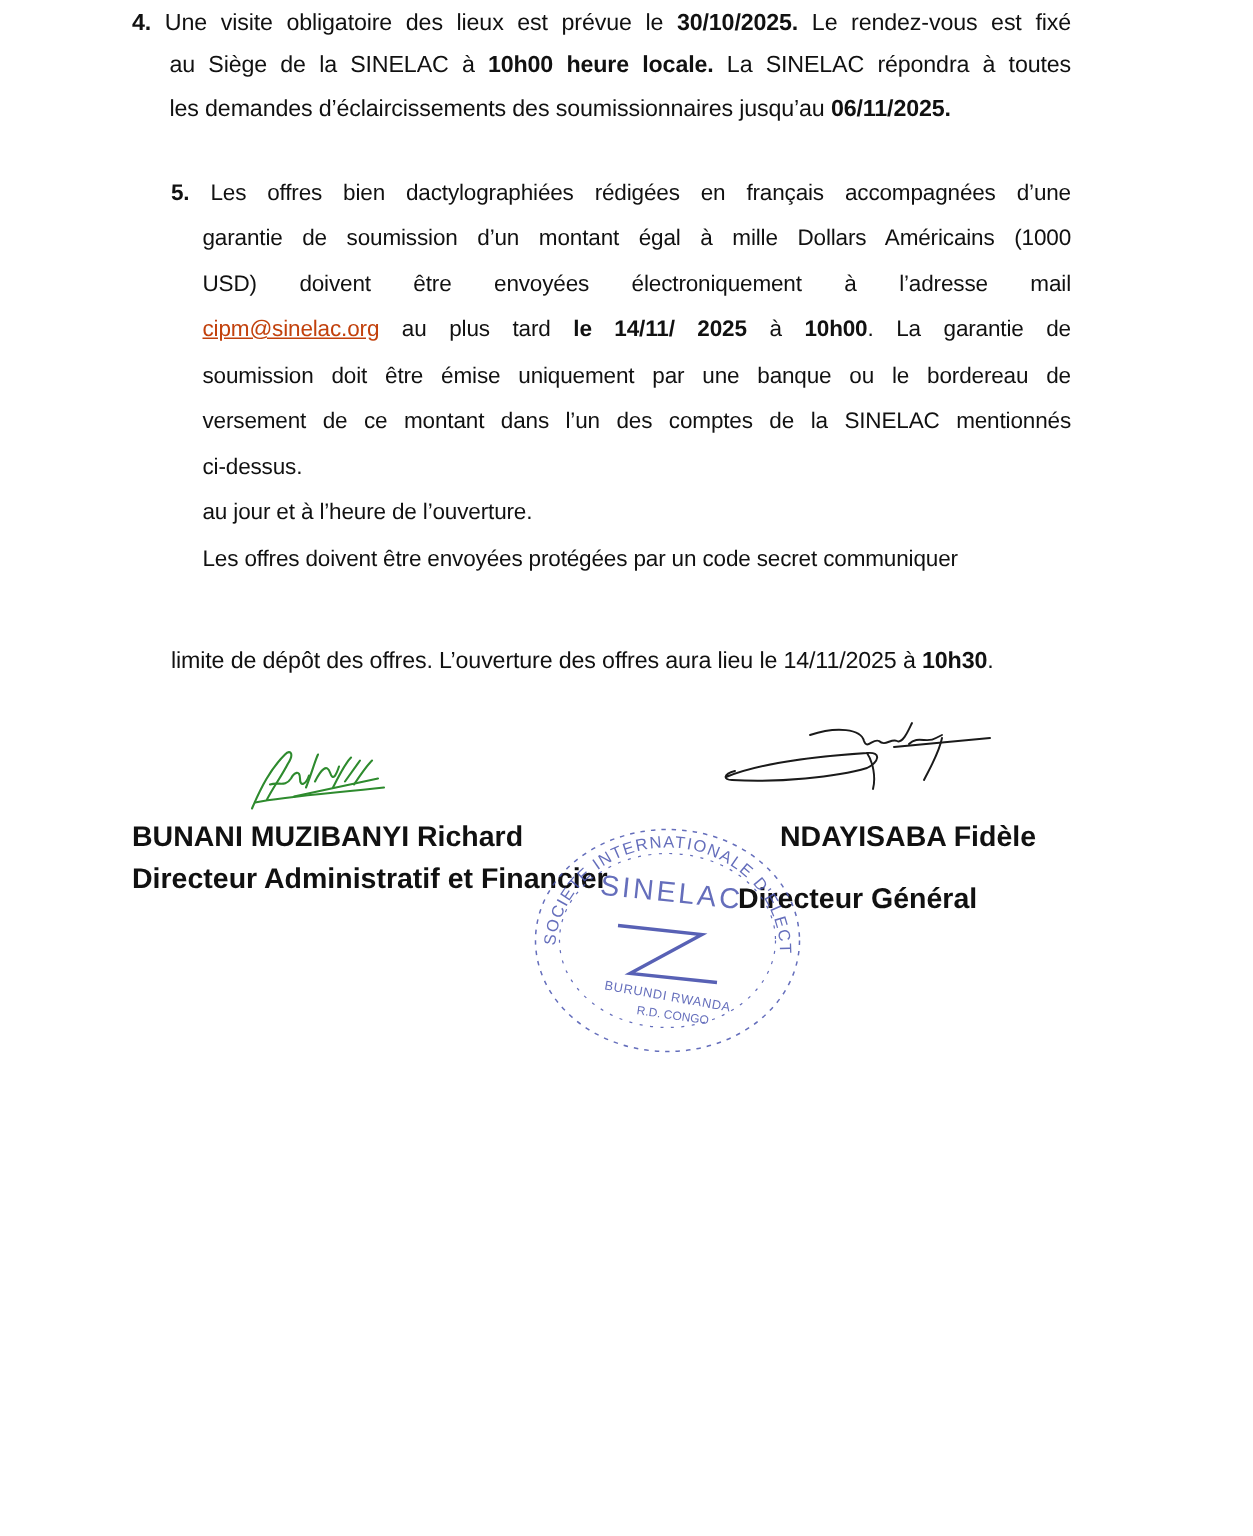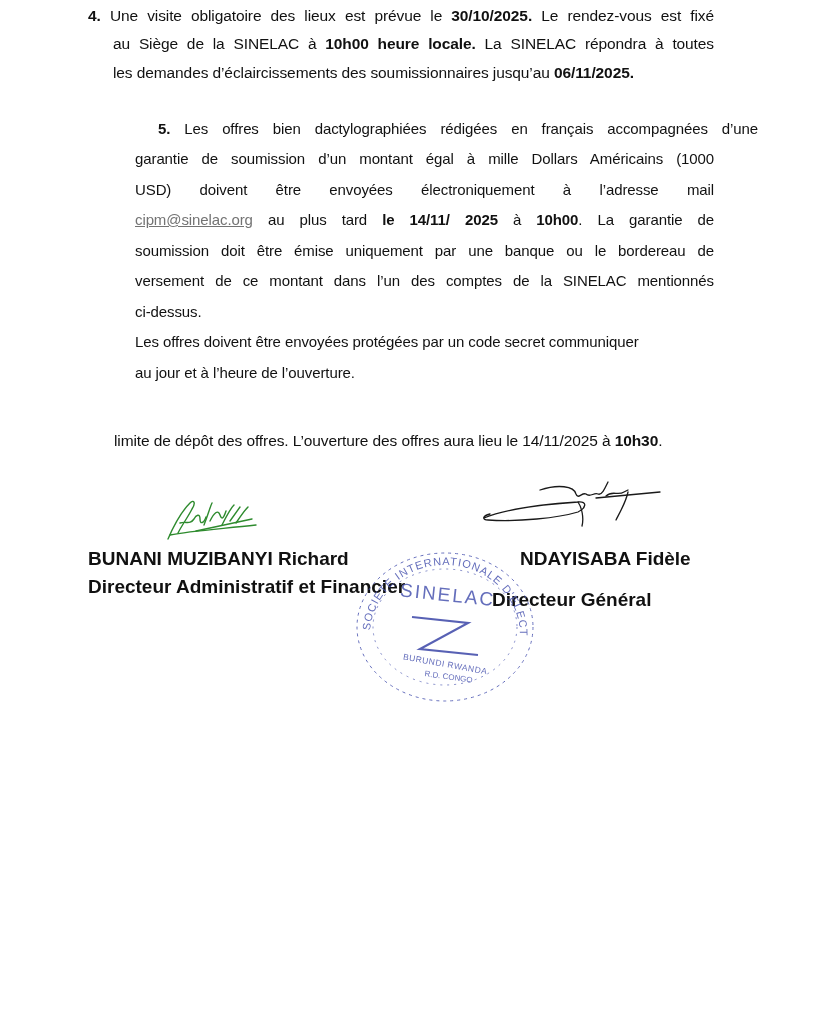--- a/index.html
+++ b/index.html
@@ -4,50 +4,50 @@
 <style>
   html, body { margin: 0; padding: 0; background: #ffffff; }
   body { width: 835px; height: 1024px; position: relative; overflow: hidden;
          font-family: "Liberation Sans", sans-serif; color: #111; }
   .page { position: absolute; inset: 0; text-decoration: underline; }
   .para { position: absolute; font-size: 15.5px; line-height: 28.5px; letter-spacing: -0.1px; }
   .para .line { display: block; white-space: nowrap; text-align: justify; text-align-last: justify; }
   .para .line.last { text-align-last: left; }
   .num { font-weight: bold; }
   b { font-weight: bold; }
-  .link { text-decoration: underline; color: #737373; }
+  .link { text-decoration: underline; color: #c2410c; }
   .sig-name { position: absolute; font-weight: bold; font-size: 19px; white-space: nowrap; }
   .stamp { position: absolute; left: 350px; top: 545px; width: 190px; height: 160px; }
   .sig { position: absolute; }
 </style>
 </head>
 <body>
 
 <div class="page">
 
   <div class="para" style="left:88px; top:2px; width:626px;">
     <span class="line"><span class="num">4.</span> <span>Une visite obligatoire des lieux est prévue le <b>30/10/2025.</b> Le rendez-vous est fixé</span></span>
   </div>
   <div class="para" style="left:113px; top:30px; width:601px;">
     <span class="line">au Siège de la SINELAC à <b>10h00 heure locale.</b> La SINELAC répondra à toutes</span>
     <span class="line last">les demandes d’éclaircissements des soumissionnaires jusqu’au <b>06/11/2025.</b></span>
   </div>
 
-  <div class="para" style="left:114px; top:114px; width:600px; font-size:15px; line-height:30.5px;margin-left:44px;">
+  <div class="para" style="left:114px; top:114px; width:600px; font-size:15px; line-height:30.5px;">
     <span class="line"><span class="num">5.</span> <span>Les offres bien dactylographiées rédigées en français accompagnées d’une</span></span>
   </div>
   <div class="para" style="left:135px; top:144px; width:579px; font-size:15px; line-height:30.5px;">
     <span class="line">garantie de soumission d’un montant égal à mille Dollars Américains (1000</span>
     <span class="line">USD)  doivent  être  envoyées  électroniquement  à  l’adresse  mail</span>
     <span class="line"><a class="link">cipm@sinelac.org</a> au plus tard <b>le 14/11/ 2025</b> à <b>10h00</b>. La garantie de</span>
     <span class="line">soumission doit être émise uniquement par une banque ou le bordereau de</span>
     <span class="line">versement de ce montant dans l’un des comptes de la SINELAC mentionnés</span>
     <span class="line last">ci-dessus.</span>
+    <span class="line last">au jour et à l’heure de l’ouverture.</span>
     <span class="line last">Les offres doivent être envoyées protégées par un code secret communiquer</span>
-    <span class="line last">au jour et à l’heure de l’ouverture.</span>
   </div>
 
   <div class="para" style="left:114px; top:427px; width:602px;">
     <span class="line last">limite de dépôt des offres. L’ouverture des offres aura lieu le 14/11/2025 à <b>10h30</b>.</span>
   </div>
 
   <svg class="sig" style="left:160px; top:495px;" width="110" height="50" viewBox="0 0 110 50">
     <g fill="none" stroke="#2e8b2e" stroke-width="1.4" stroke-linecap="round">
       <path d="M8 44 C 14 30, 20 18, 30 8 C 34 4, 36 8, 32 14 C 28 22, 22 30, 18 38"></path>
       <path d="M20 28 C 26 26, 30 30, 34 24 C 36 20, 40 18, 40 24 C 40 30, 44 28, 46 22"></path>

